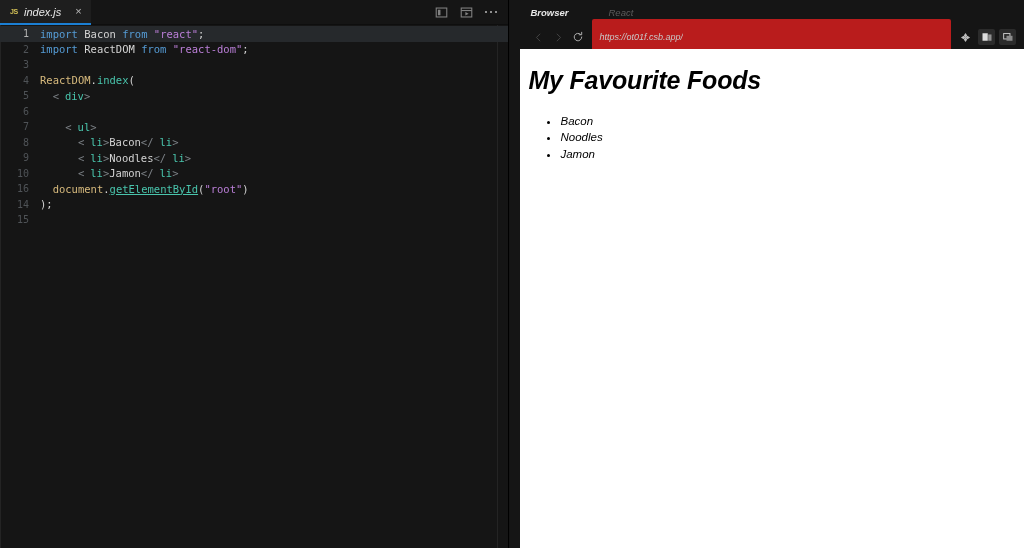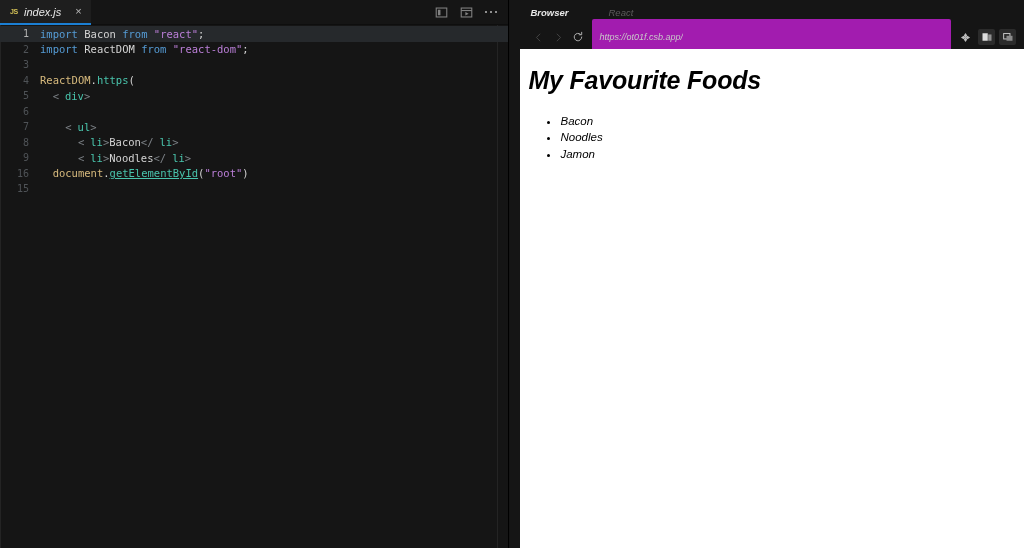--- a/index.html
+++ b/index.html
@@ -121,21 +121,21 @@
     display: flex; align-items: center;
     background: #151515;
     padding: 0 6px 0 8px; gap: 0;
   }
   .nav-btn {
     width: 20px; height: 18px; display: flex; align-items: center; justify-content: center;
     cursor: pointer;
   }
   .nav-btn svg { display: block; }
   .urlbar {
-    flex: 1; height: 16px; background: #a21caf; border-radius: 2px;
+    flex: 1; height: 16px; background: #b91c1c; border-radius: 2px;
     display: flex; align-items: center; margin: 0 6px 0 4px;
     padding: 18px 7px;
   }
   .url-text {
     font-size: 9px; color: #c9c9c9;
     font-family: "Liberation Sans", sans-serif;
     white-space: nowrap; overflow: hidden;
   }
   .br-actions { display: flex; align-items: center; gap: 4px; padding-right: 2px; }
   .br-act {
@@ -199,27 +199,29 @@
       </div>
     </div>
 
     <div class="code-area">
       <div class="left-rail"></div>
       <div class="minimap-sep"></div>
       <div class="code-scroll" id="code-scroll">
           <div class="code-line active"><span class="ln">1</span><span class="code-text"><span class="t-kw">import</span><span class="t-plain"> Bacon </span><span class="t-kw">from</span><span class="t-plain"> </span><span class="t-str">"react"</span><span class="t-plain">;</span></span></div>
           <div class="code-line"><span class="ln">2</span><span class="code-text"><span class="t-kw">import</span><span class="t-plain"> ReactDOM </span><span class="t-kw">from</span><span class="t-plain"> </span><span class="t-str">"react-dom"</span><span class="t-plain">;</span></span></div>
           <div class="code-line"><span class="ln">3</span><span class="code-text"><span class="t-plain"></span></span></div>
-          <div class="code-line"><span class="ln">4</span><span class="code-text"><span class="t-obj">ReactDOM</span><span class="t-plain">.</span><span class="t-fn">https</span><span class="t-plain">(</span></span></div>
+          <div class="code-line"><span class="ln">4</span><span class="code-text"><span class="t-obj">ReactDOM</span><span class="t-plain">.</span><span class="t-fn">index</span><span class="t-plain">(</span></span></div>
           <div class="code-line"><span class="ln">5</span><span class="code-text"><span class="t-punc">  &lt;</span><span class="t-tag">div</span><span class="t-punc">&gt;</span></span></div>
           <div class="code-line"><span class="ln">6</span></div>
           <div class="code-line"><span class="ln">7</span><span class="code-text"><span class="t-punc">    &lt;</span><span class="t-tag">ul</span><span class="t-punc">&gt;</span></span></div>
           <div class="code-line"><span class="ln">8</span><span class="code-text"><span class="t-punc">      &lt;</span><span class="t-tag">li</span><span class="t-punc">&gt;</span><span class="t-plain">Bacon</span><span class="t-punc">&lt;/</span><span class="t-tag">li</span><span class="t-punc">&gt;</span></span></div>
           <div class="code-line"><span class="ln">9</span><span class="code-text"><span class="t-punc">      &lt;</span><span class="t-tag">li</span><span class="t-punc">&gt;</span><span class="t-plain">Noodles</span><span class="t-punc">&lt;/</span><span class="t-tag">li</span><span class="t-punc">&gt;</span></span></div>
+          <div class="code-line"><span class="ln">10</span><span class="code-text"><span class="t-punc">      &lt;</span><span class="t-tag">li</span><span class="t-punc">&gt;</span><span class="t-plain">Jamon</span><span class="t-punc">&lt;/</span><span class="t-tag">li</span><span class="t-punc">&gt;</span></span></div>
           <div class="code-line"><span class="ln">16</span><span class="code-text"><span class="t-plain">  </span><span class="t-obj">document</span><span class="t-plain">.</span><span class="t-fn t-u">getElementById</span><span class="t-plain">(</span><span class="t-str">"root"</span><span class="t-plain">)</span></span></div>
+          <div class="code-line"><span class="ln">14</span><span class="code-text"><span class="t-plain">);</span></span></div>
           <div class="code-line"><span class="ln">15</span><span class="code-text"><span class="t-plain"></span></span></div>
         </div>
     </div>
   </div>
 
   <div class="browser-pane">
 
     <div class="br-tabbar">
       <span class="br-tab active">Browser</span>
       <span class="br-tab inactive">React</span>

